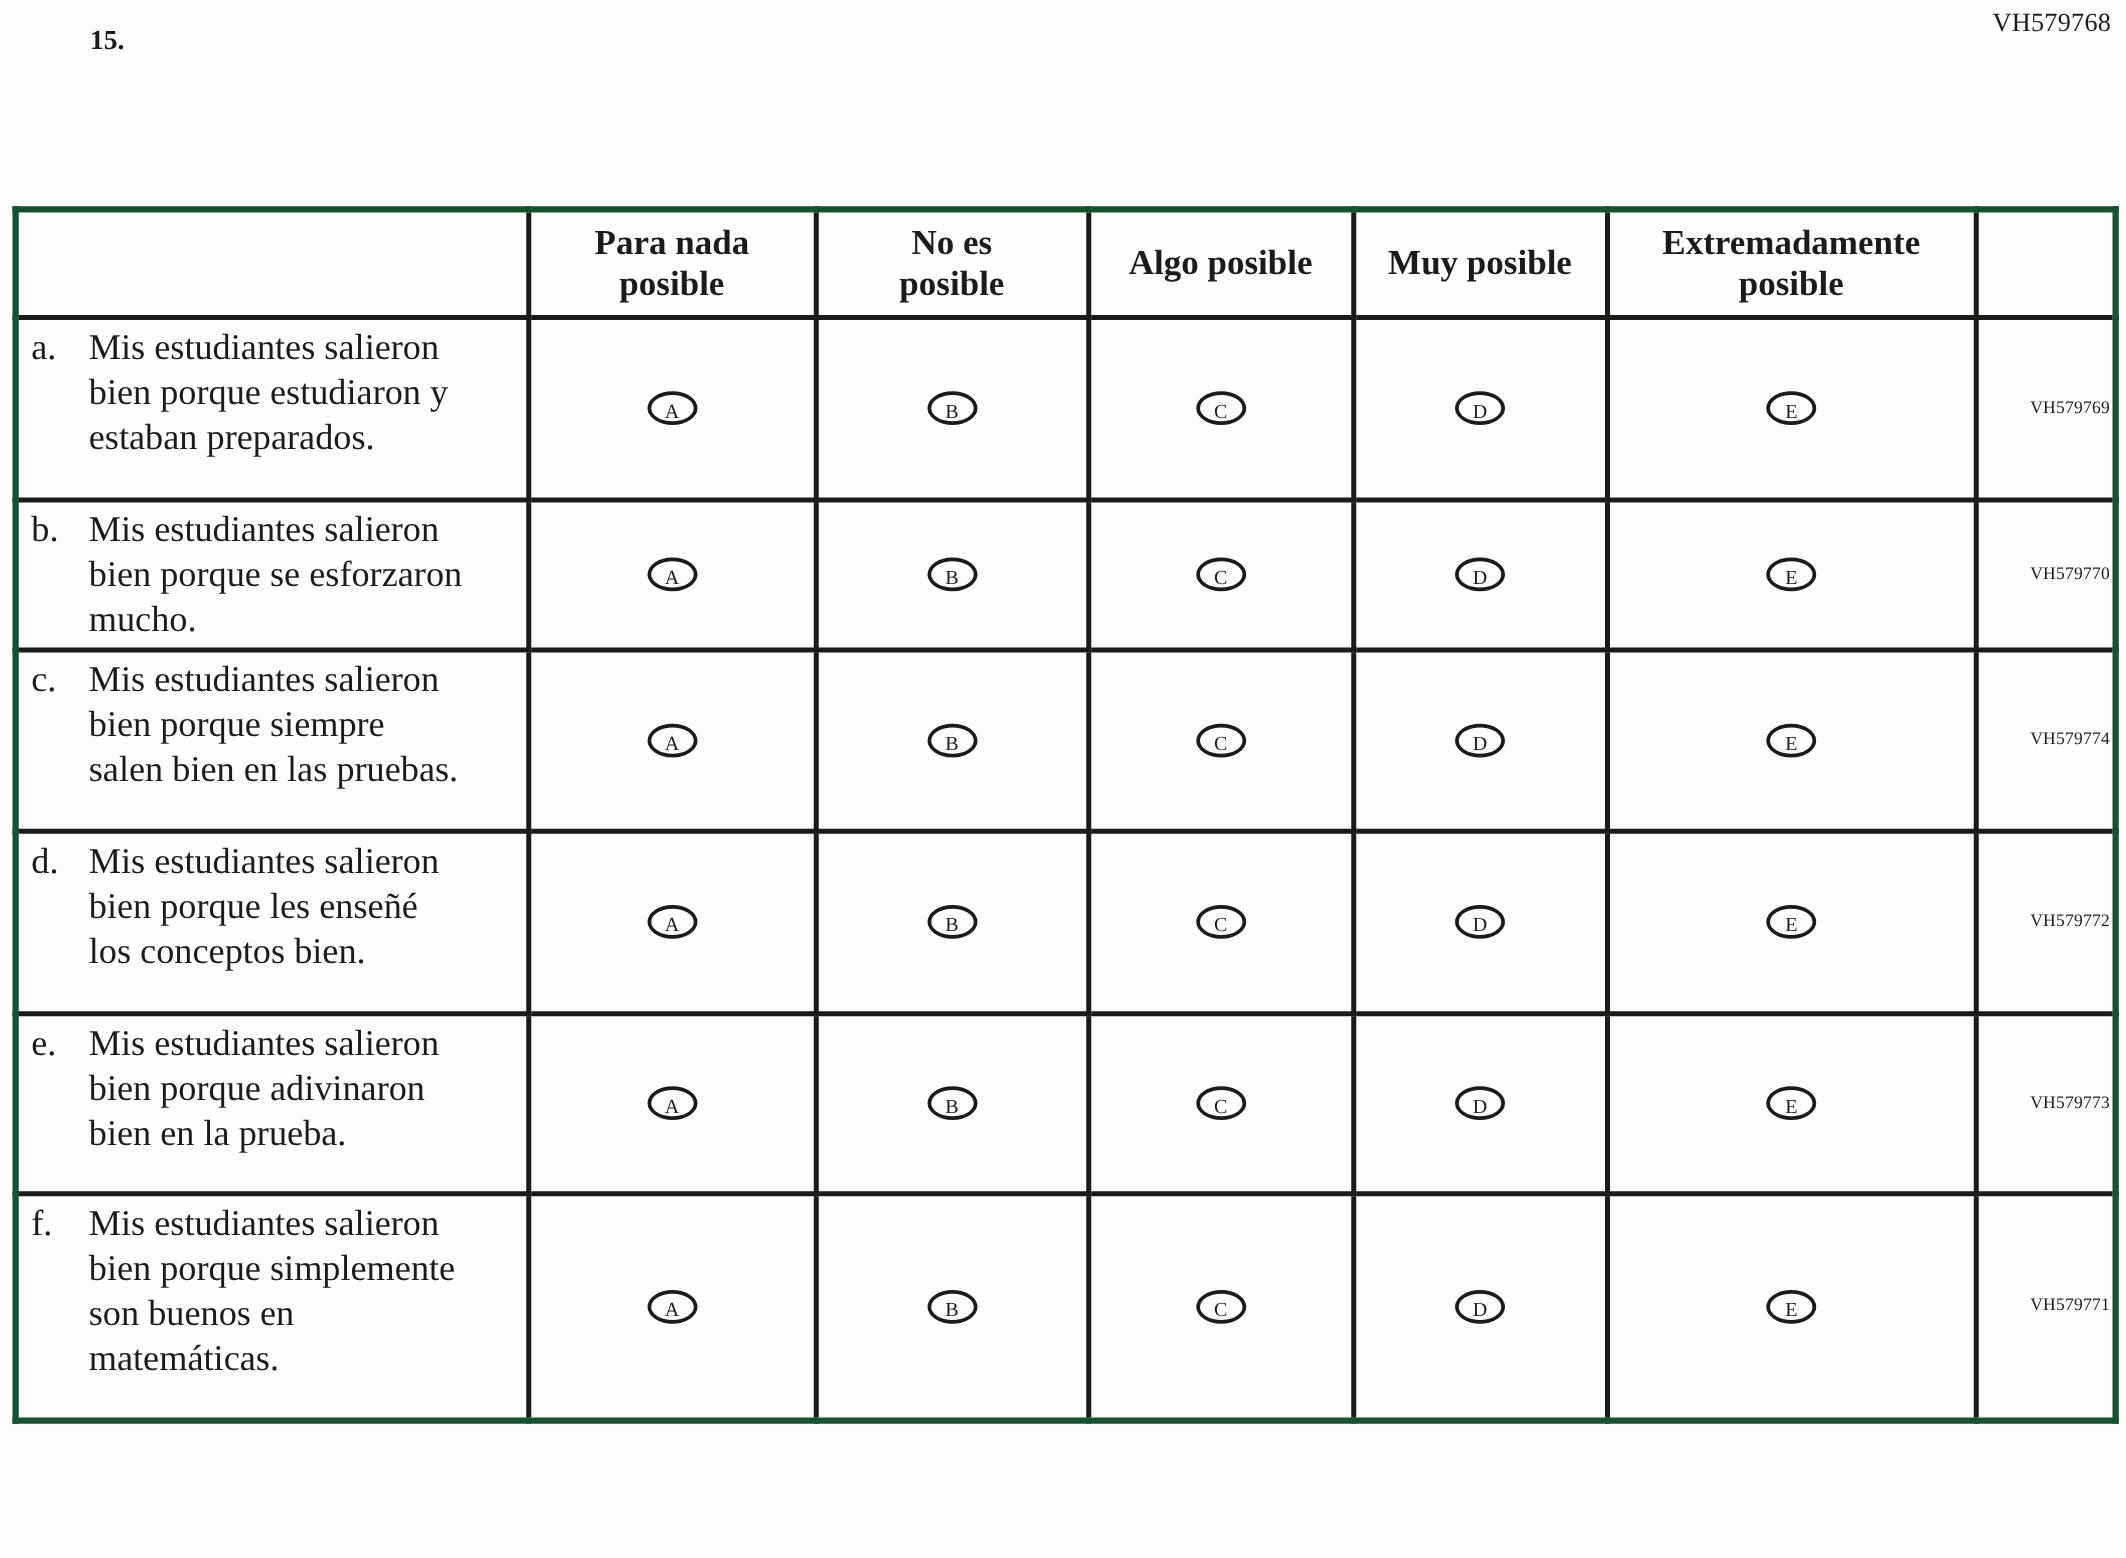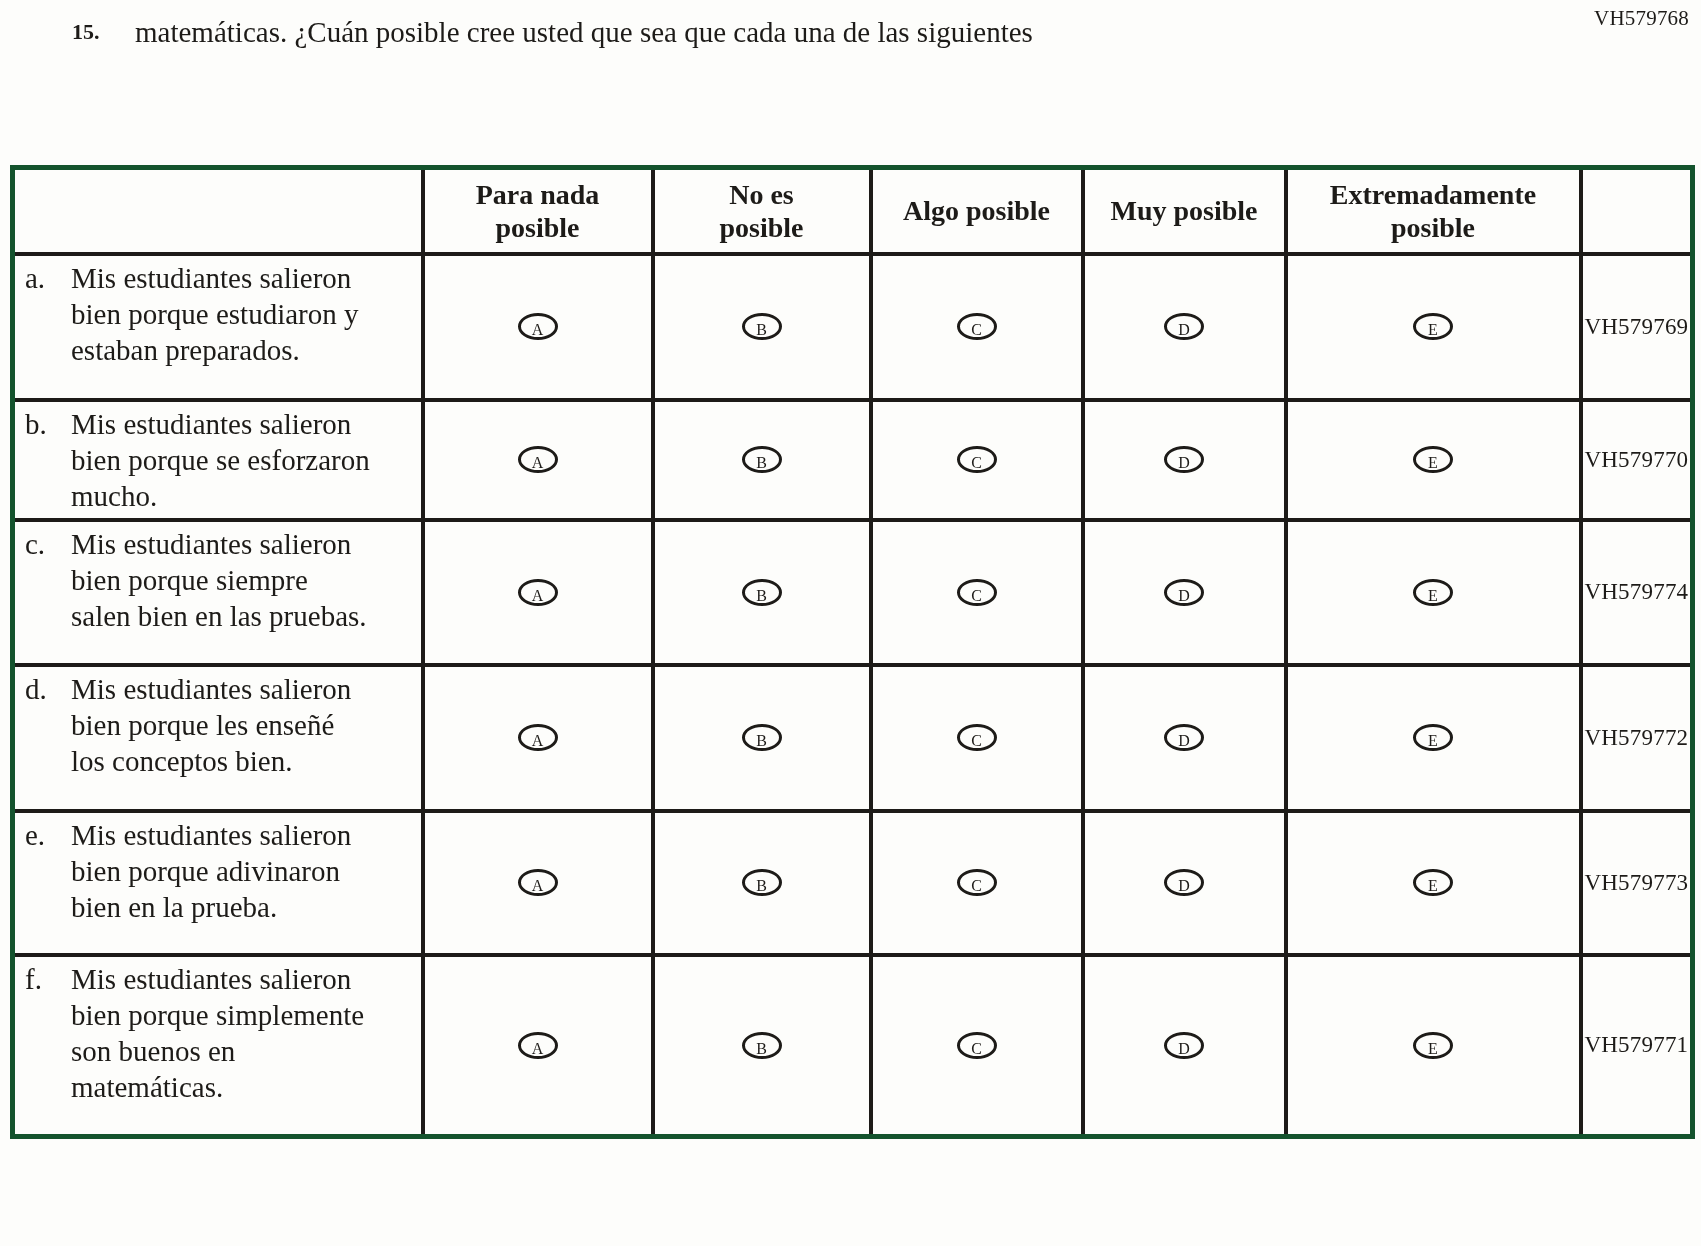--- a/index.html
+++ b/index.html
@@ -50,32 +50,31 @@
   td.opt{text-align:center;vertical-align:middle;}
   .bubble{
     display:inline-block;width:40px;height:27px;
     border:3px solid #1d1b18;border-radius:50%;
     font-size:16px;line-height:27px;text-align:center;
     box-sizing:border-box;font-family:"Liberation Serif","DejaVu Serif",serif;
     cursor:pointer;background:transparent;
   }
   td.code{
     text-align:right;vertical-align:middle;
-    font-size:23px;letter-spacing:.2px;padding:2px;
+    font-size:14px;letter-spacing:.2px;padding:2px;
   }
 </style>
 </head>
 <body>
 
 <div class="top-code">VH579768</div>
 
 <div class="question">
   <div class="qnum">15.</div>
   <div class="qtext">
-    <div>matemáticas. ¿Cuán posible cree usted que sea que cada una de las siguientes</div>
   </div>
 </div>
 
 <div class="matrix-wrap">
 <table class="matrix">
   <colgroup>
     <col style="width:410px">
         <col style="width:230px">
         <col style="width:218px">
     <col style="width:212px">

